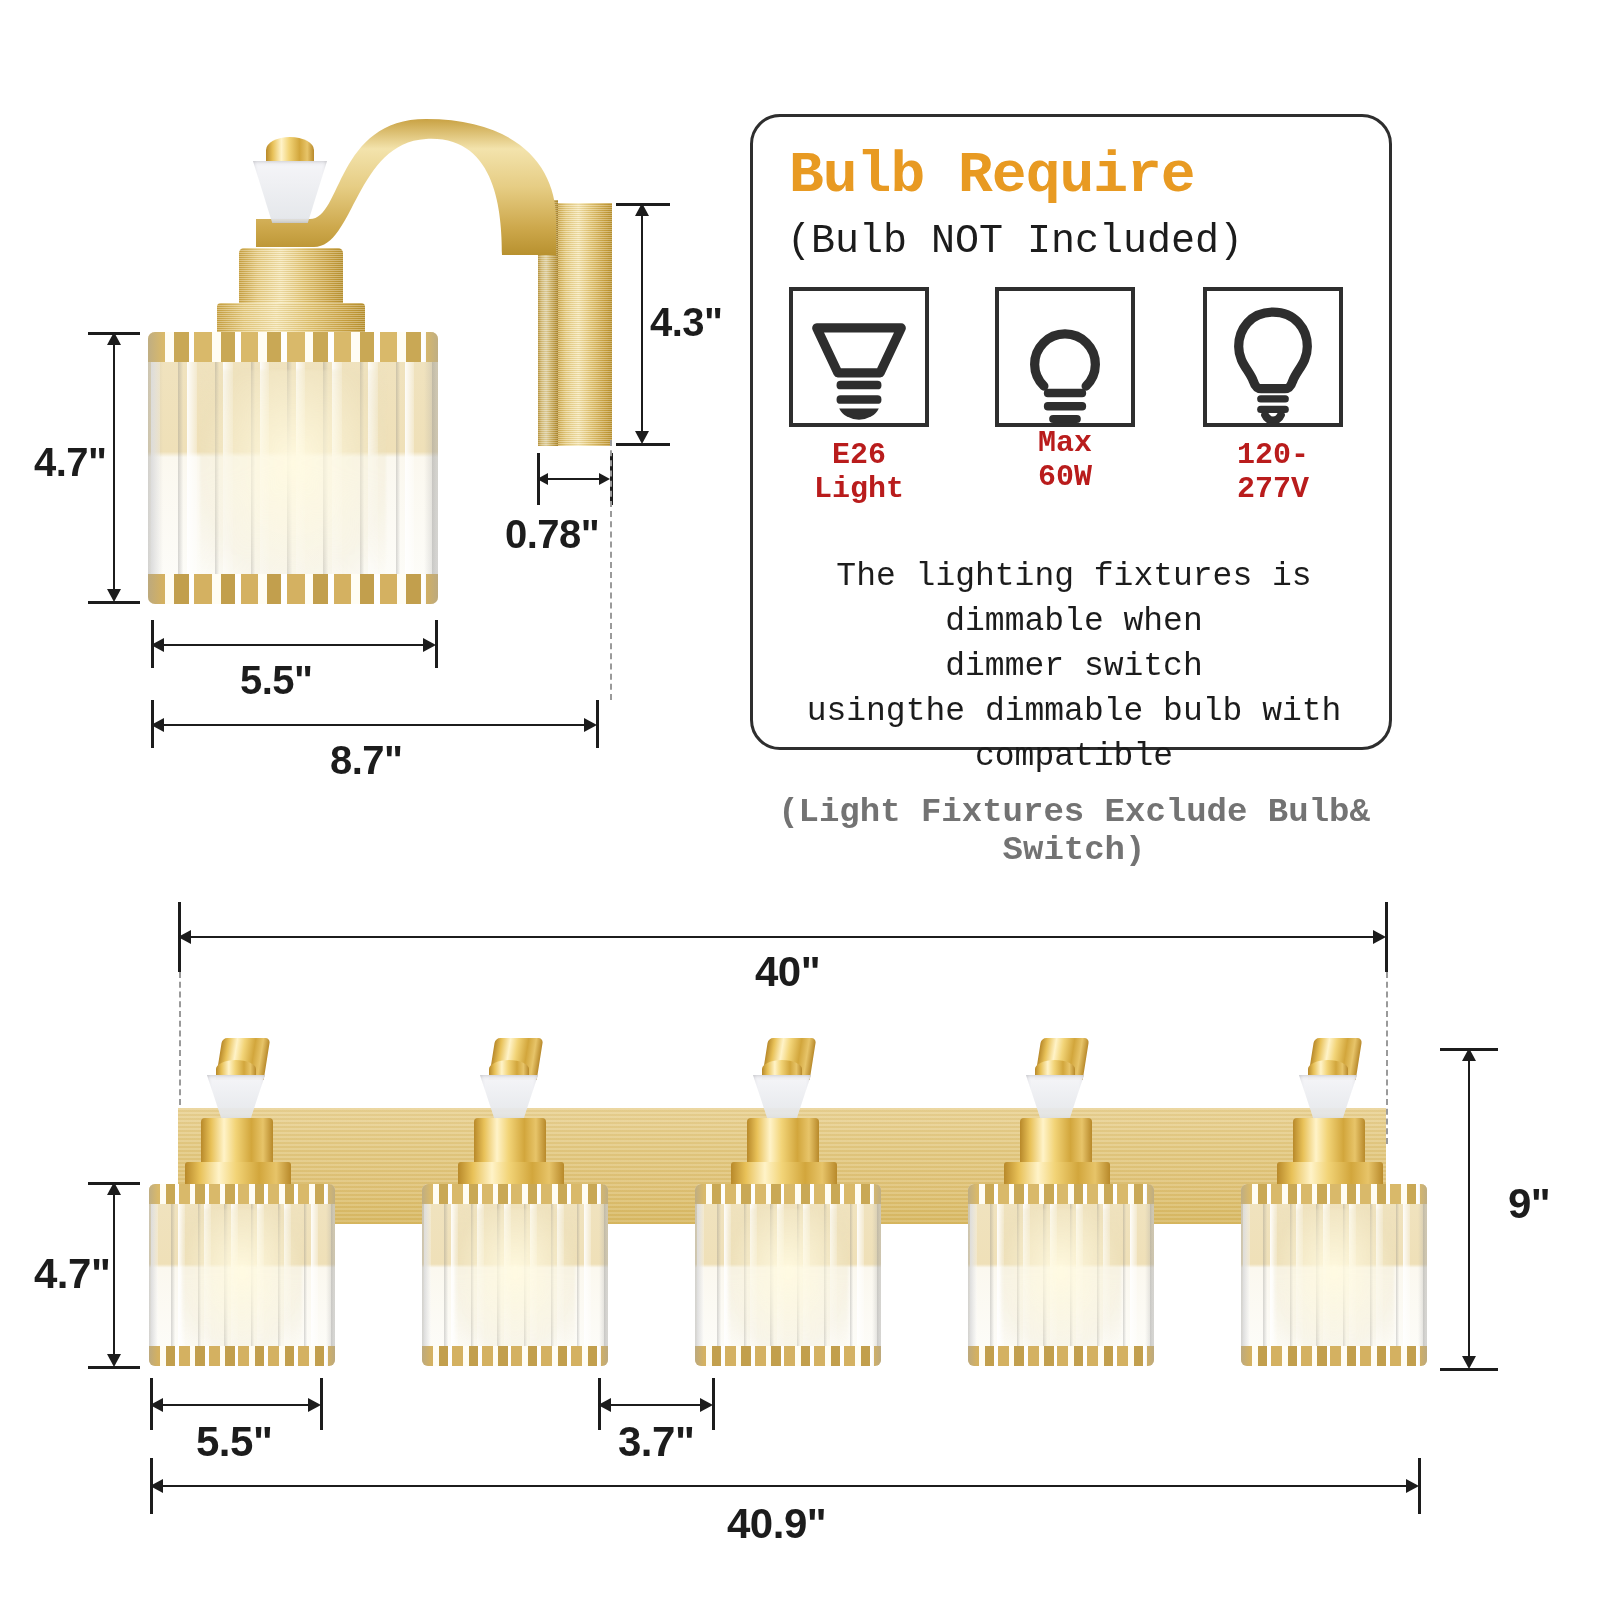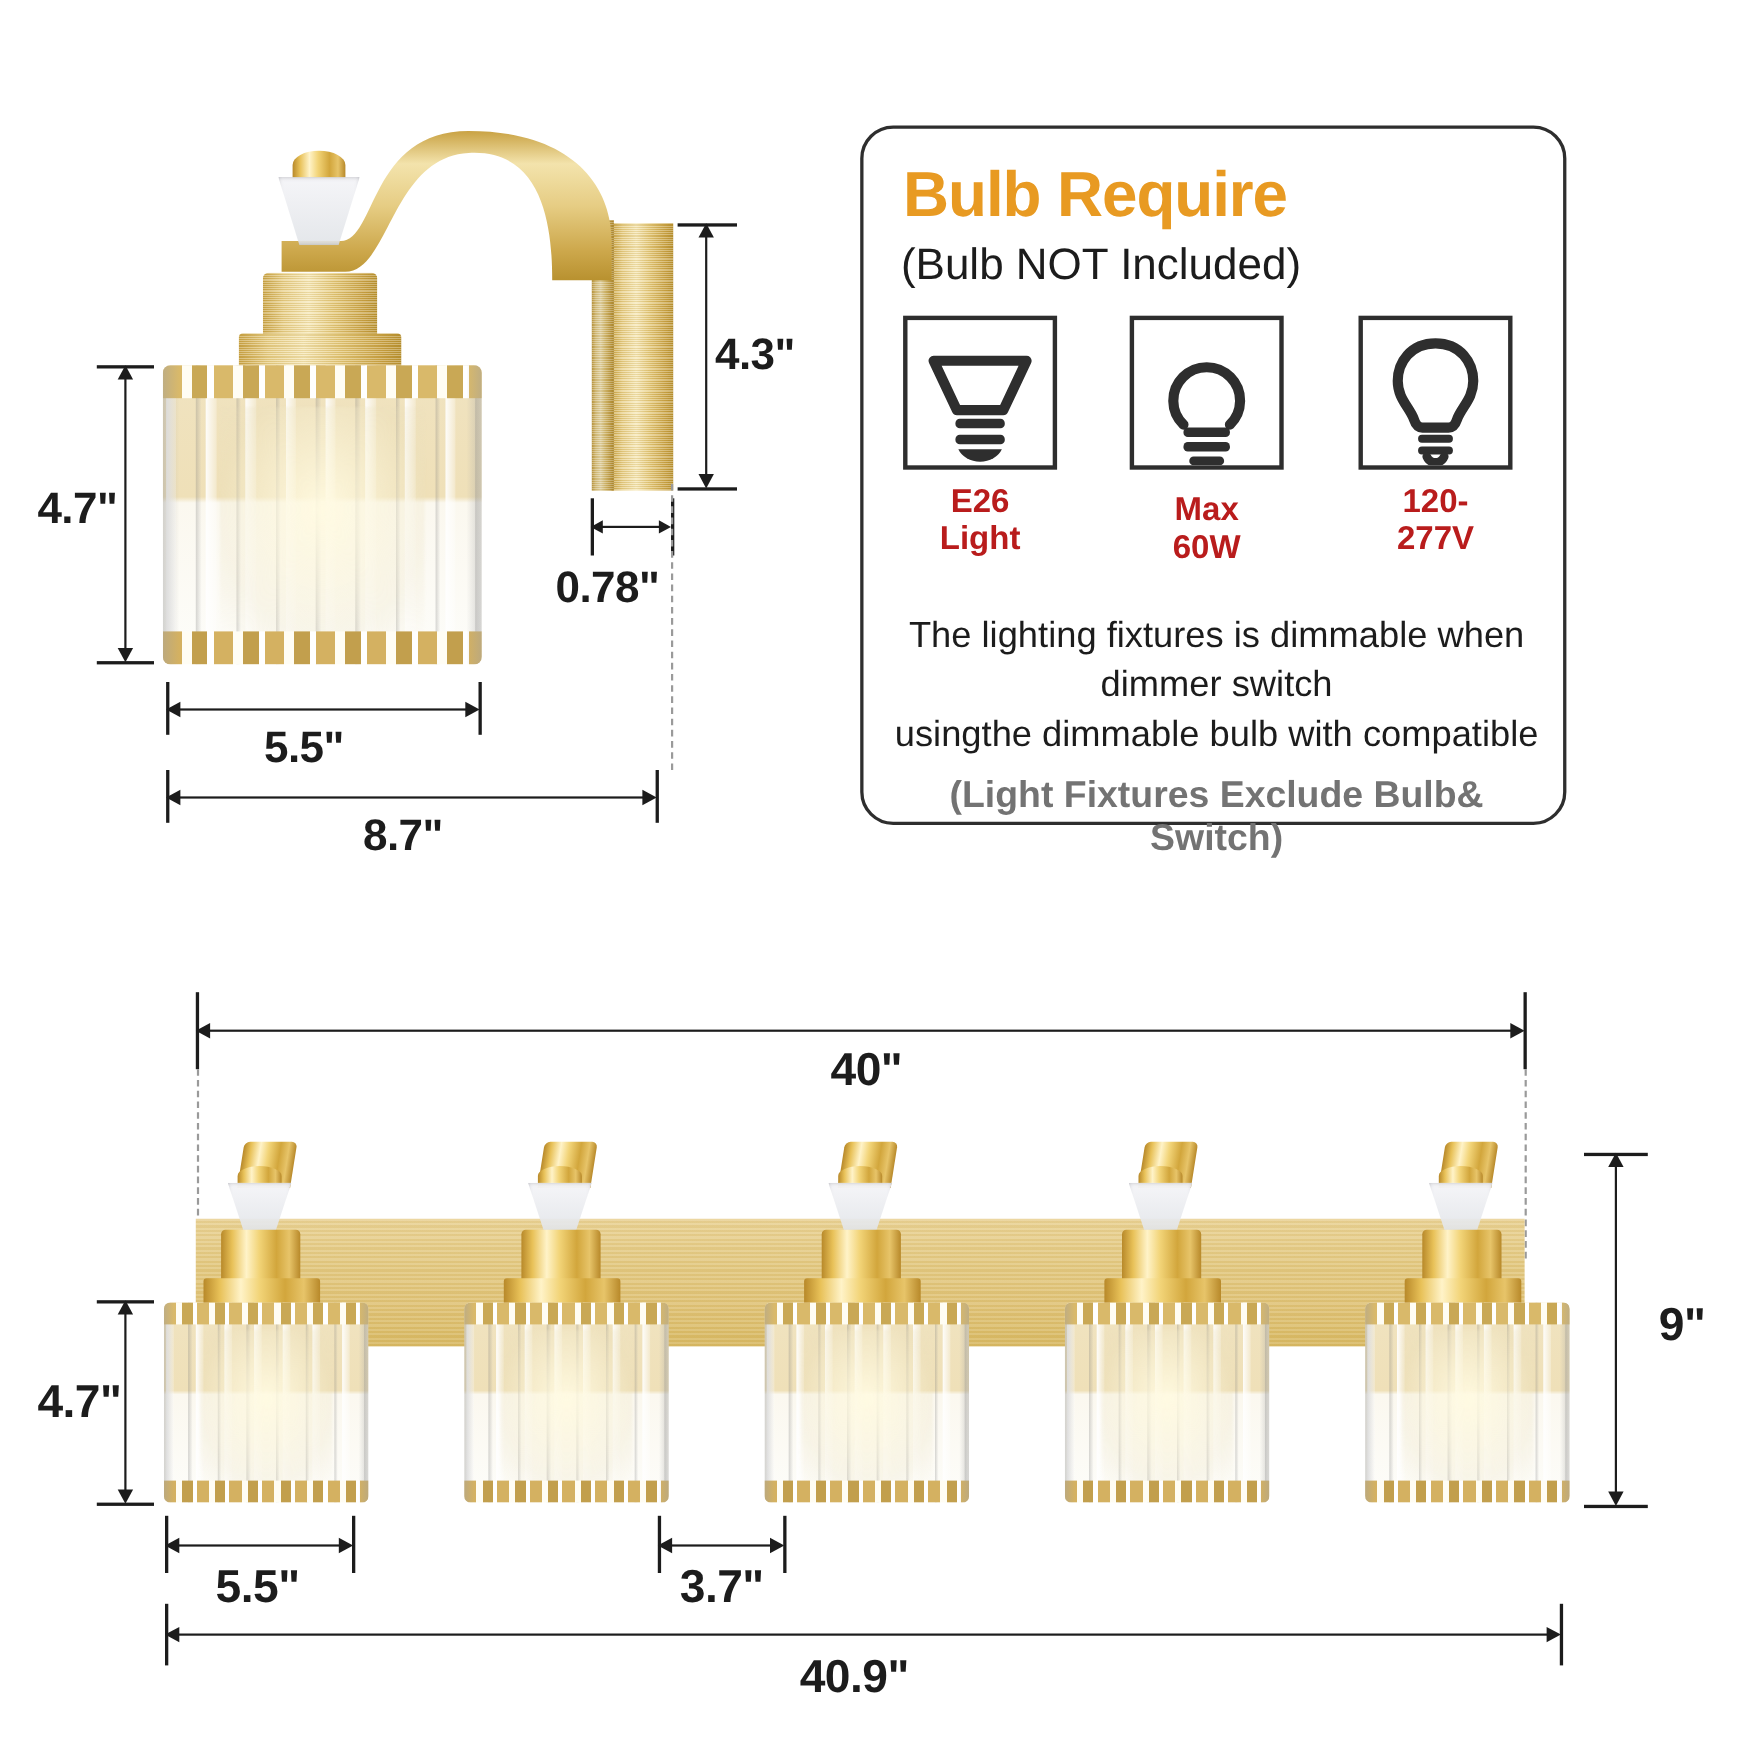--- a/index.html
+++ b/index.html
@@ -184,21 +184,21 @@
     <div>
       <div class="tickv abs" style="left:151px;top:700px;height:48px;"></div>
       <div class="tickv abs" style="left:596px;top:700px;height:48px;"></div>
       <div class="hline abs" style="left:155px;top:724px;width:438px;"></div>
       <div class="arrow arr-l abs" style="left:151px;top:718px;"></div>
       <div class="arrow arr-r abs" style="left:584px;top:718px;"></div>
       <div class="dimtext abs" style="left:330px;top:738px;font-size:40px;">8.7"</div>
     </div>
   </div>
 
-  <div id="bulb-card" style="left:782px;top:114px;width:642px;height:636px;">
+  <div id="bulb-card" style="left:750px;top:114px;width:642px;height:636px;font-family:Liberation Mono, monospace;">
 
     <div id="bulb-title" class="abs" style="left:36px;top:26px;font-size:58px;">Bulb Require</div>
 
     <div id="bulb-sub" class="abs" style="left:34px;top:102px;font-size:40px;">(Bulb NOT Included)</div>
 
     <div class="abs" style="left:36px;top:170px;width:140px;">
       <div class="icon-box" style="width:140px;height:140px;">
         <svg viewBox="0 0 100 100" style="width:100%;height:100%;">
           <path d="M18 28 L82 28 L66 62 L34 62 Z" fill="none" stroke="#2e2e2e" stroke-width="7" stroke-linejoin="round"></path>
           <rect x="33" y="68" width="34" height="6.5" rx="3" fill="#2e2e2e"></rect>
@@ -214,21 +214,21 @@
 
     <div class="abs" style="left:242px;top:170px;width:140px;">
       <div class="icon-box" style="width:140px;height:140px;">
         <svg viewBox="0 0 100 100" style="width:100%;height:100%;">
           <path d="M34 72 A23 23 0 1 1 66 72" fill="none" stroke="#2e2e2e" stroke-width="7" stroke-linecap="round"></path>
           <rect x="34" y="74" width="32" height="6.5" rx="3" fill="#2e2e2e"></rect>
           <rect x="34" y="84" width="32" height="6.5" rx="3" fill="#2e2e2e"></rect>
           <rect x="38" y="94" width="24" height="6" rx="3" fill="#2e2e2e"></rect>
         </svg>
       </div>
-      <div class="icon-cap" style="margin-top:20px;font-size:30px;">
+      <div class="icon-cap" style="margin-top:0;font-size:30px;">
         <div>Max</div>
         <div>60W</div>
       </div>
     </div>
 
     <div class="abs" style="left:450px;top:170px;width:140px;">
       <div class="icon-box" style="width:140px;height:140px;">
         <svg viewBox="0 0 100 100" style="width:100%;height:100%;">
           <path d="M50 16 C33 16 24 29 24 42 C24 54 32 60 35 68 C36.5 72.5 38 74 41 74 L59 74 C62 74 63.5 72.5 65 68 C68 60 76 54 76 42 C76 29 67 16 50 16 Z" fill="none" stroke="#2e2e2e" stroke-width="7" stroke-linejoin="round"></path>
           <rect x="38" y="79" width="24" height="5.5" rx="2.7" fill="#2e2e2e"></rect>

